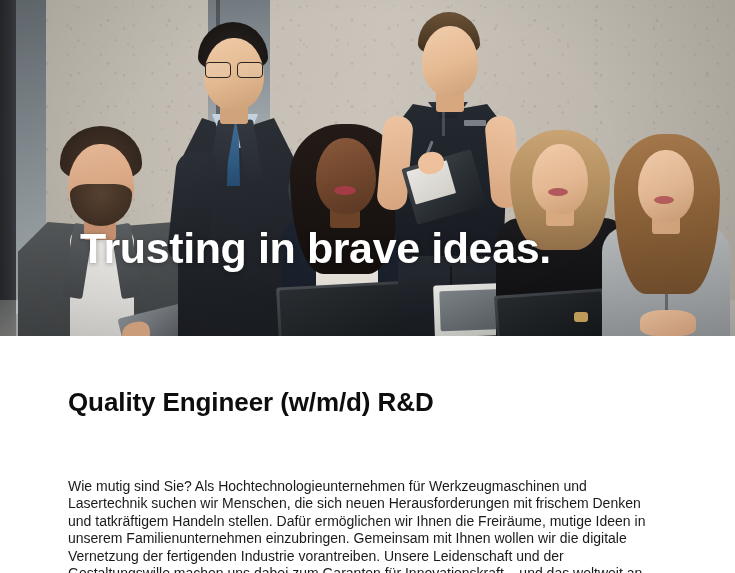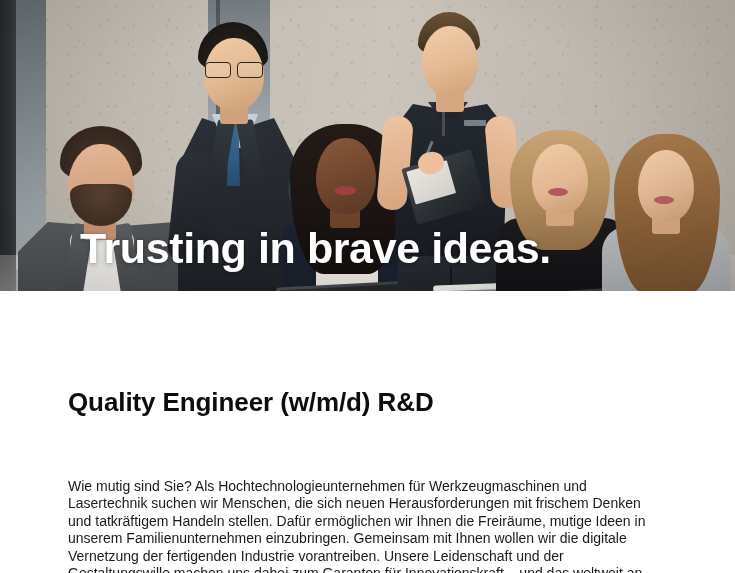--- a/index.html
+++ b/index.html
@@ -17,21 +17,21 @@
     position: relative;
     width: 735px;
     height: 573px;
     background: #ffffff;
   }
 
   
   .hero {
     position: relative;
     width: 735px;
-    height: 291px;
+    height: 336px;
     overflow: hidden;
     background: #b9b4ab;
   }
 
   .hero-photo {
     position: absolute;
     inset: 0;
     overflow: hidden;
   }
 

